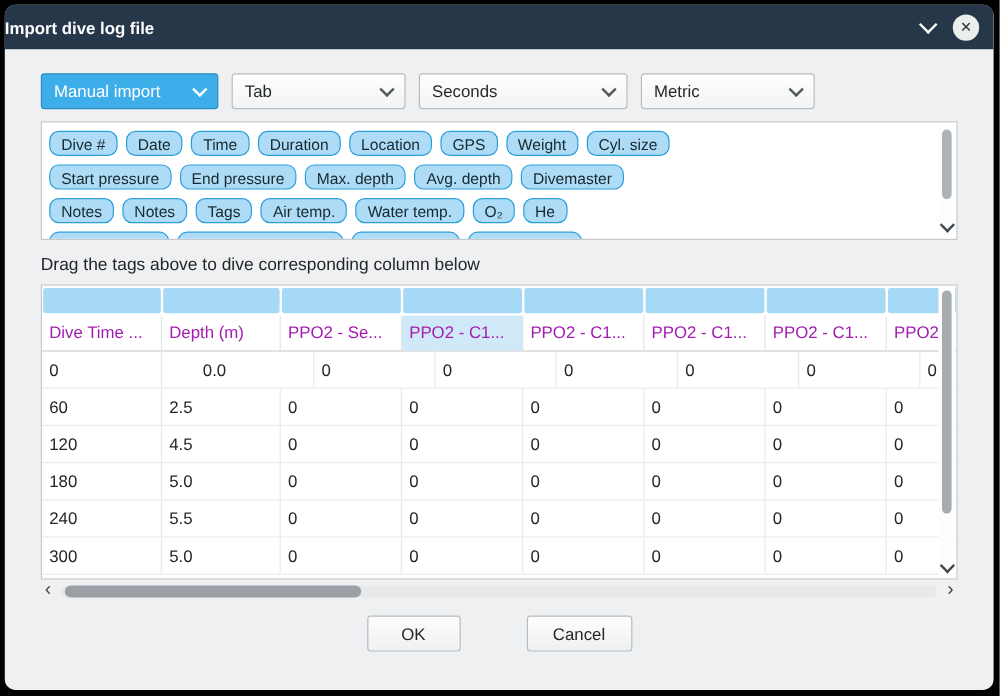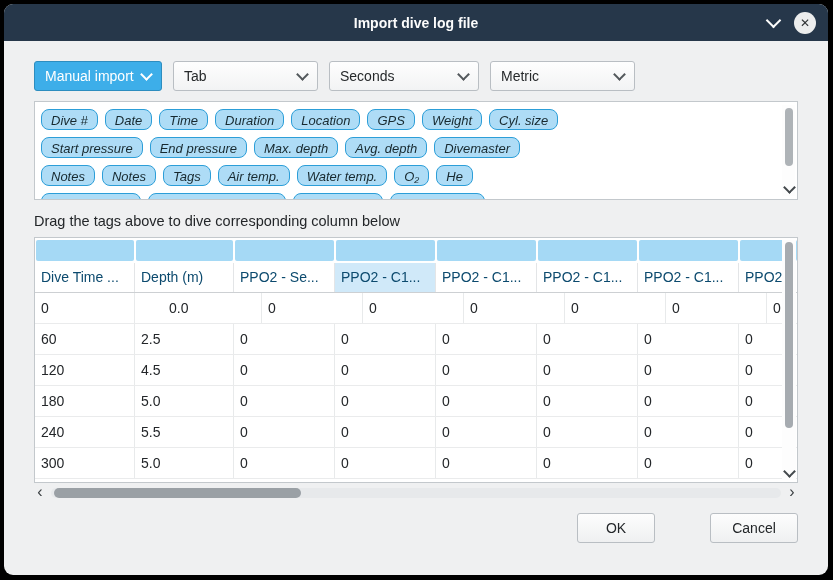--- a/index.html
+++ b/index.html
@@ -5,73 +5,73 @@
   html,body {margin:0;padding:0;}
   body {
     width:833px;height:580px;background:#000;position:relative;overflow:hidden;
     font-family:"Liberation Sans","DejaVu Sans",sans-serif;
   }
   .window {
     position:absolute;left:4px;top:4px;width:824px;height:571px;
     background:#eff0f1;border-radius:9px;overflow:hidden;
   }
   
-  .titlebar {height:37px;background:#26374a;position:relative;display:flex;align-items:center;justify-content:center;}
+  .titlebar {height:37px;background:#26374a;position:relative;display:flex;align-items:center;justify-content:flex-start;}
   .title {color:#fcfcfc;font-size:14px;font-weight:bold;}
   .tb-icons {position:absolute;right:12px;top:0;height:100%;display:flex;align-items:center;gap:15px;}
   .tb-chev {width:9px;height:9px;border-right:2px solid #fcfcfc;border-bottom:2px solid #fcfcfc;transform:rotate(45deg);margin-top:-5px;}
   .tb-close {width:22px;height:22px;border-radius:50%;background:#eceded;display:flex;align-items:center;justify-content:center;cursor:default;}
   .tb-close .x {color:#2f3234;font-size:12px;font-weight:bold;line-height:1;}
   
   .content {padding:0 30px;}
   .combo-row {margin-top:20px;display:flex;gap:11px;}
   .combo {
     height:30px;border:1px solid #b9bec3;border-radius:3px;
     background:linear-gradient(#fefefe,#f2f3f4);
     display:flex;align-items:center;justify-content:space-between;
     padding:0 10px;font-size:14px;color:#26292b;box-sizing:border-box;
   }
   .combo .chev {width:7px;height:7px;border-right:2px solid #53585c;border-bottom:2px solid #53585c;transform:rotate(45deg);margin-top:-3px;}
   .combo.primary {background:#3daee9;border-color:#2d8dbf;color:#fff;}
   .combo.primary .chev {border-color:#fff;}
-  .w1{width:128px}.w2{width:145px}.w3{width:140px}.w4{width:150px}.w5{width:145px}
-  
-  .tagbox {margin-top:10px;height:99px;background:#fff;border:1px solid #c3c8cc;position:relative;overflow:hidden;padding:7px 22px 0 6px;box-sizing:border-box;font-style:italic;}
+  .w1{width:148px}.w2{width:145px}.w3{width:140px}.w4{width:174px}.w5{width:145px}
+  
+  .tagbox {margin-top:10px;height:99px;background:#fff;border:1px solid #c3c8cc;position:relative;overflow:hidden;padding:7px 22px 0 6px;box-sizing:border-box;}
   .tag-row {display:flex;gap:7px;margin-bottom:7px;}
   .tag {
     height:21px;line-height:19px;box-sizing:border-box;padding:1px 9px 0;
     background:#aedcf6;border:1px solid #2c9ed8;border-radius:8px;
     font-size:13px;color:#17292f;white-space:nowrap;flex:0 0 auto;
   }
   .vscroll {position:absolute;right:2px;top:3px;bottom:3px;width:13px;background:#fdfdfd;}
   .vhandle {position:absolute;left:3px;width:8px;border-radius:4px;background:#aeb3b7;}
   .vhandle.t {top:3px;height:58px;}
   .vhandle.t2 {top:2px;height:186px;background:#a6abb0;}
   .vchev {position:absolute;left:3px;bottom:4px;width:7px;height:7px;border-right:2px solid #43484c;border-bottom:2px solid #43484c;transform:rotate(45deg);}
   .instruction {margin-top:13px;font-size:14.5px;color:#232629;}
   
   .tablebox {margin-top:8px;height:246px;background:#fff;border:1px solid #c3c8cc;position:relative;overflow:hidden;box-sizing:border-box;}
   .drop-row {display:flex;padding:2px 0 0 1px;height:25px;box-sizing:border-box;}
   .drop-cell {background:#a5d9f5;border-radius:2px;margin-right:2px;height:21px;box-sizing:border-box;flex:0 0 auto;}
   .drop-cell.last {flex:1 1 auto;margin-right:0;}
   .header-row {display:flex;border-bottom:1px solid #cdd0d3;}
-  .hcell {height:29px;line-height:29px;padding-left:6px;font-size:14px;color:#0c4a6e;border-right:1px solid #e3e5e7;box-sizing:border-box;flex:0 0 auto;white-space:nowrap;overflow:hidden;}
+  .hcell {height:29px;line-height:29px;padding-left:6px;font-size:14px;color:#a21caf;border-right:1px solid #e3e5e7;box-sizing:border-box;flex:0 0 auto;white-space:nowrap;overflow:hidden;}
   .hcell.hl {background:#d0e9f9;}
   .trow {display:flex;border-bottom:1px solid #eaebec;}
   .tcell {height:30px;line-height:30px;padding-left:6px;font-size:14px;color:#232629;border-right:1px solid #e8eaeb;box-sizing:border-box;flex:0 0 auto;white-space:nowrap;overflow:hidden;}
   .table-vs {top:2px;bottom:2px;right:1px;width:14px;background:#fdfdfd;position:absolute;}
   
   .hscroll {margin-top:4px;height:12px;position:relative;}
   .harrow {position:absolute;top:-2px;font-size:16px;color:#3c4144;line-height:14px;width:12px;text-align:center;}
   .harrow.left {left:0;}
   .harrow.right {right:0;}
   .htrack {position:absolute;left:17px;right:17px;top:1px;height:10px;background:#e7e9eb;border-radius:5px;}
   .hhandle {position:absolute;left:3px;top:0;height:10px;width:247px;background:#9aa0a5;border-radius:5px;}
   
-  .btn-row {margin-top:14px;display:flex;justify-content:flex-end;gap:7px;}
+  .btn-row {margin-top:14px;display:flex;justify-content:center;gap:7px;}
   .btn {
     height:30px;border:1px solid #b9bec3;border-radius:3px;
     background:linear-gradient(#fdfdfd,#eff0f1);
     font-size:14px;color:#232629;padding:0 20px;font-family:inherit;
   }
   .btn.ok {min-width:78px;}
   .btn.cancel {min-width:88px;margin-left:48px;}
 </style>
 </head>
 <body>

